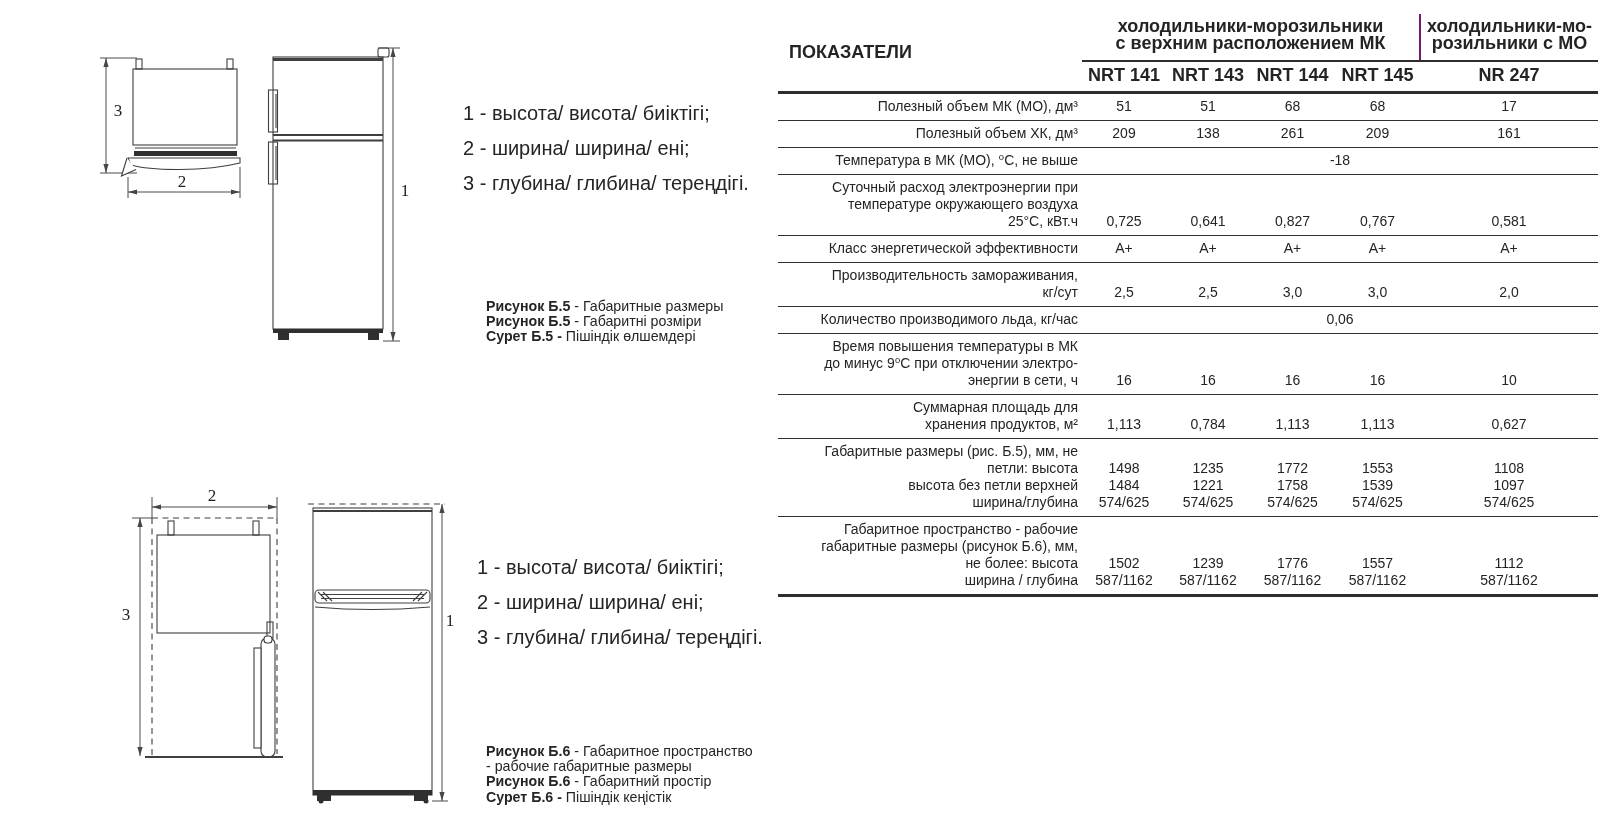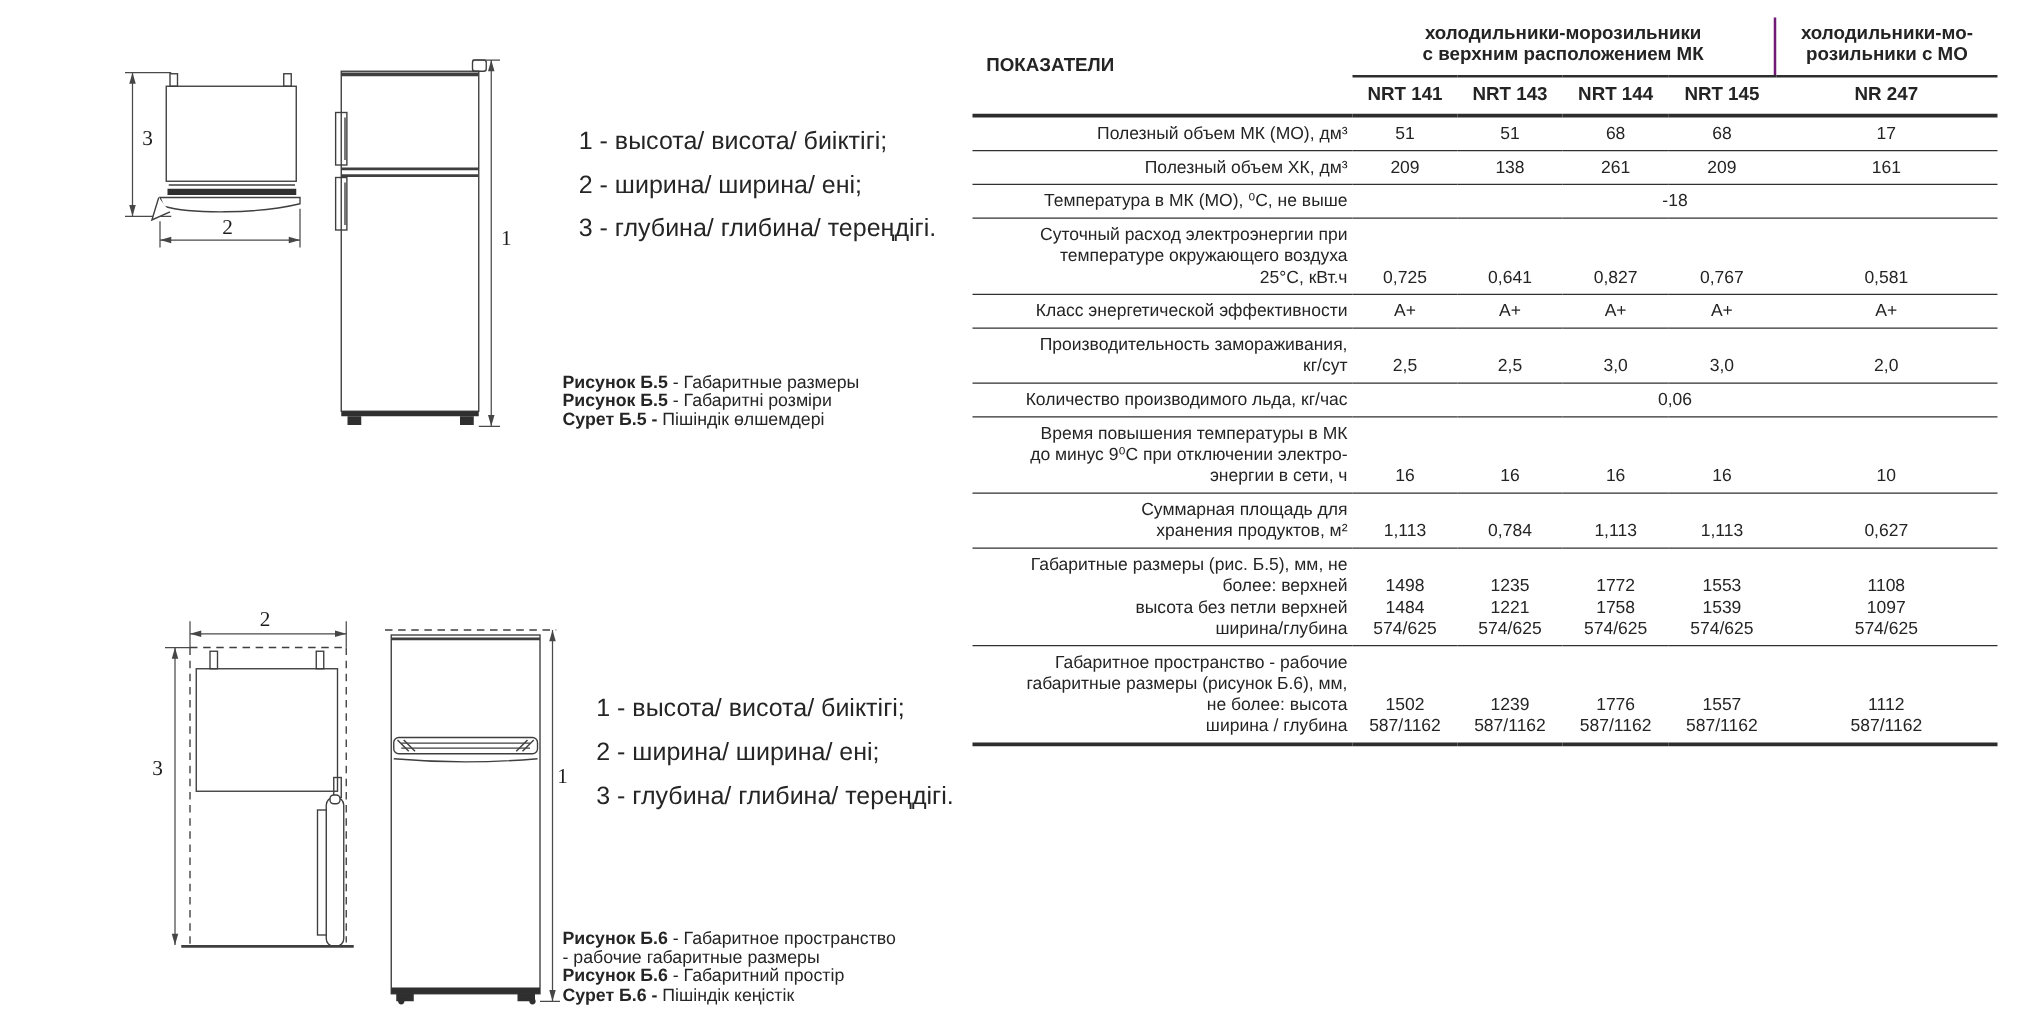--- a/index.html
+++ b/index.html
@@ -16,29 +16,29 @@
   .fig-svg .thick{stroke-width:3;}
   .fig-svg .w2{stroke-width:2.2;}
   .fig-svg .fill-dark{fill:#2f2f2f;stroke:none;}
   .fig-svg .wfill{fill:#ffffff;}
   .fig-svg .arr{fill:#464646;stroke:none;}
   .fig-svg text{font-family:"Liberation Serif","DejaVu Serif",serif;font-size:17px;
     fill:#1d1d1d;stroke:none;text-anchor:middle;}
   
   .legend{position:absolute;font-size:20px;color:#252525;}
   .legend div{margin-bottom:12px;white-space:nowrap;}
-  .caption{position:absolute;font-size:14.2px;line-height:15.2px;color:#252525;white-space:nowrap;}
+  .caption{position:absolute;font-size:14.2px;line-height:15.2px;color:#252525;white-space:nowrap;margin-left:36px;}
   .caption .b{font-weight:bold;}
   
   table.spec{
     position:absolute;left:778px;top:14px;width:820px;
     border-collapse:collapse;table-layout:fixed;
     font-size:14px;line-height:17px;color:#242424;
   }
-  table.spec th{font-weight:bold;font-size:15px;}
+  table.spec th{font-weight:bold;font-size:18px;}
   th.label-head{text-align:left;padding-left:11px;vertical-align:middle;
     border-bottom:3px solid #2d2d2d;}
   th.group{text-align:center;vertical-align:middle;padding:4px 0 8px;
     border-bottom:2px solid #2d2d2d;}
   th.group2{border-left:2px solid #701a75;}
   th.model{text-align:center;padding:5px 0 7px;border-bottom:3px solid #2d2d2d;}
   td.lbl{text-align:right;vertical-align:top;padding:4px 4px 5px 11px;}
   td.val{text-align:center;vertical-align:bottom;padding:4px 0 5px;}
   tbody td{border-bottom:1.6px solid #303030;}
   tbody tr:last-child td{border-bottom:3px solid #2d2d2d;}
@@ -289,21 +289,21 @@
         </td>
         <td class="val">1,113</td>
         <td class="val">0,784</td>
         <td class="val">1,113</td>
         <td class="val">1,113</td>
         <td class="val">0,627</td>
       </tr>
       <tr>
         <td class="lbl">
           <div>Габаритные размеры (рис. Б.5), мм, не</div>
-          <div>более: верхней</div>
+          <div>петли: высота</div>
           <div>высота без петли верхней</div>
           <div>ширина/глубина</div>
         </td>
         <td class="val">
           <div>1498</div>
           <div>1484</div>
           <div>574/625</div>
         </td>
         <td class="val">
           <div>1235</div>

